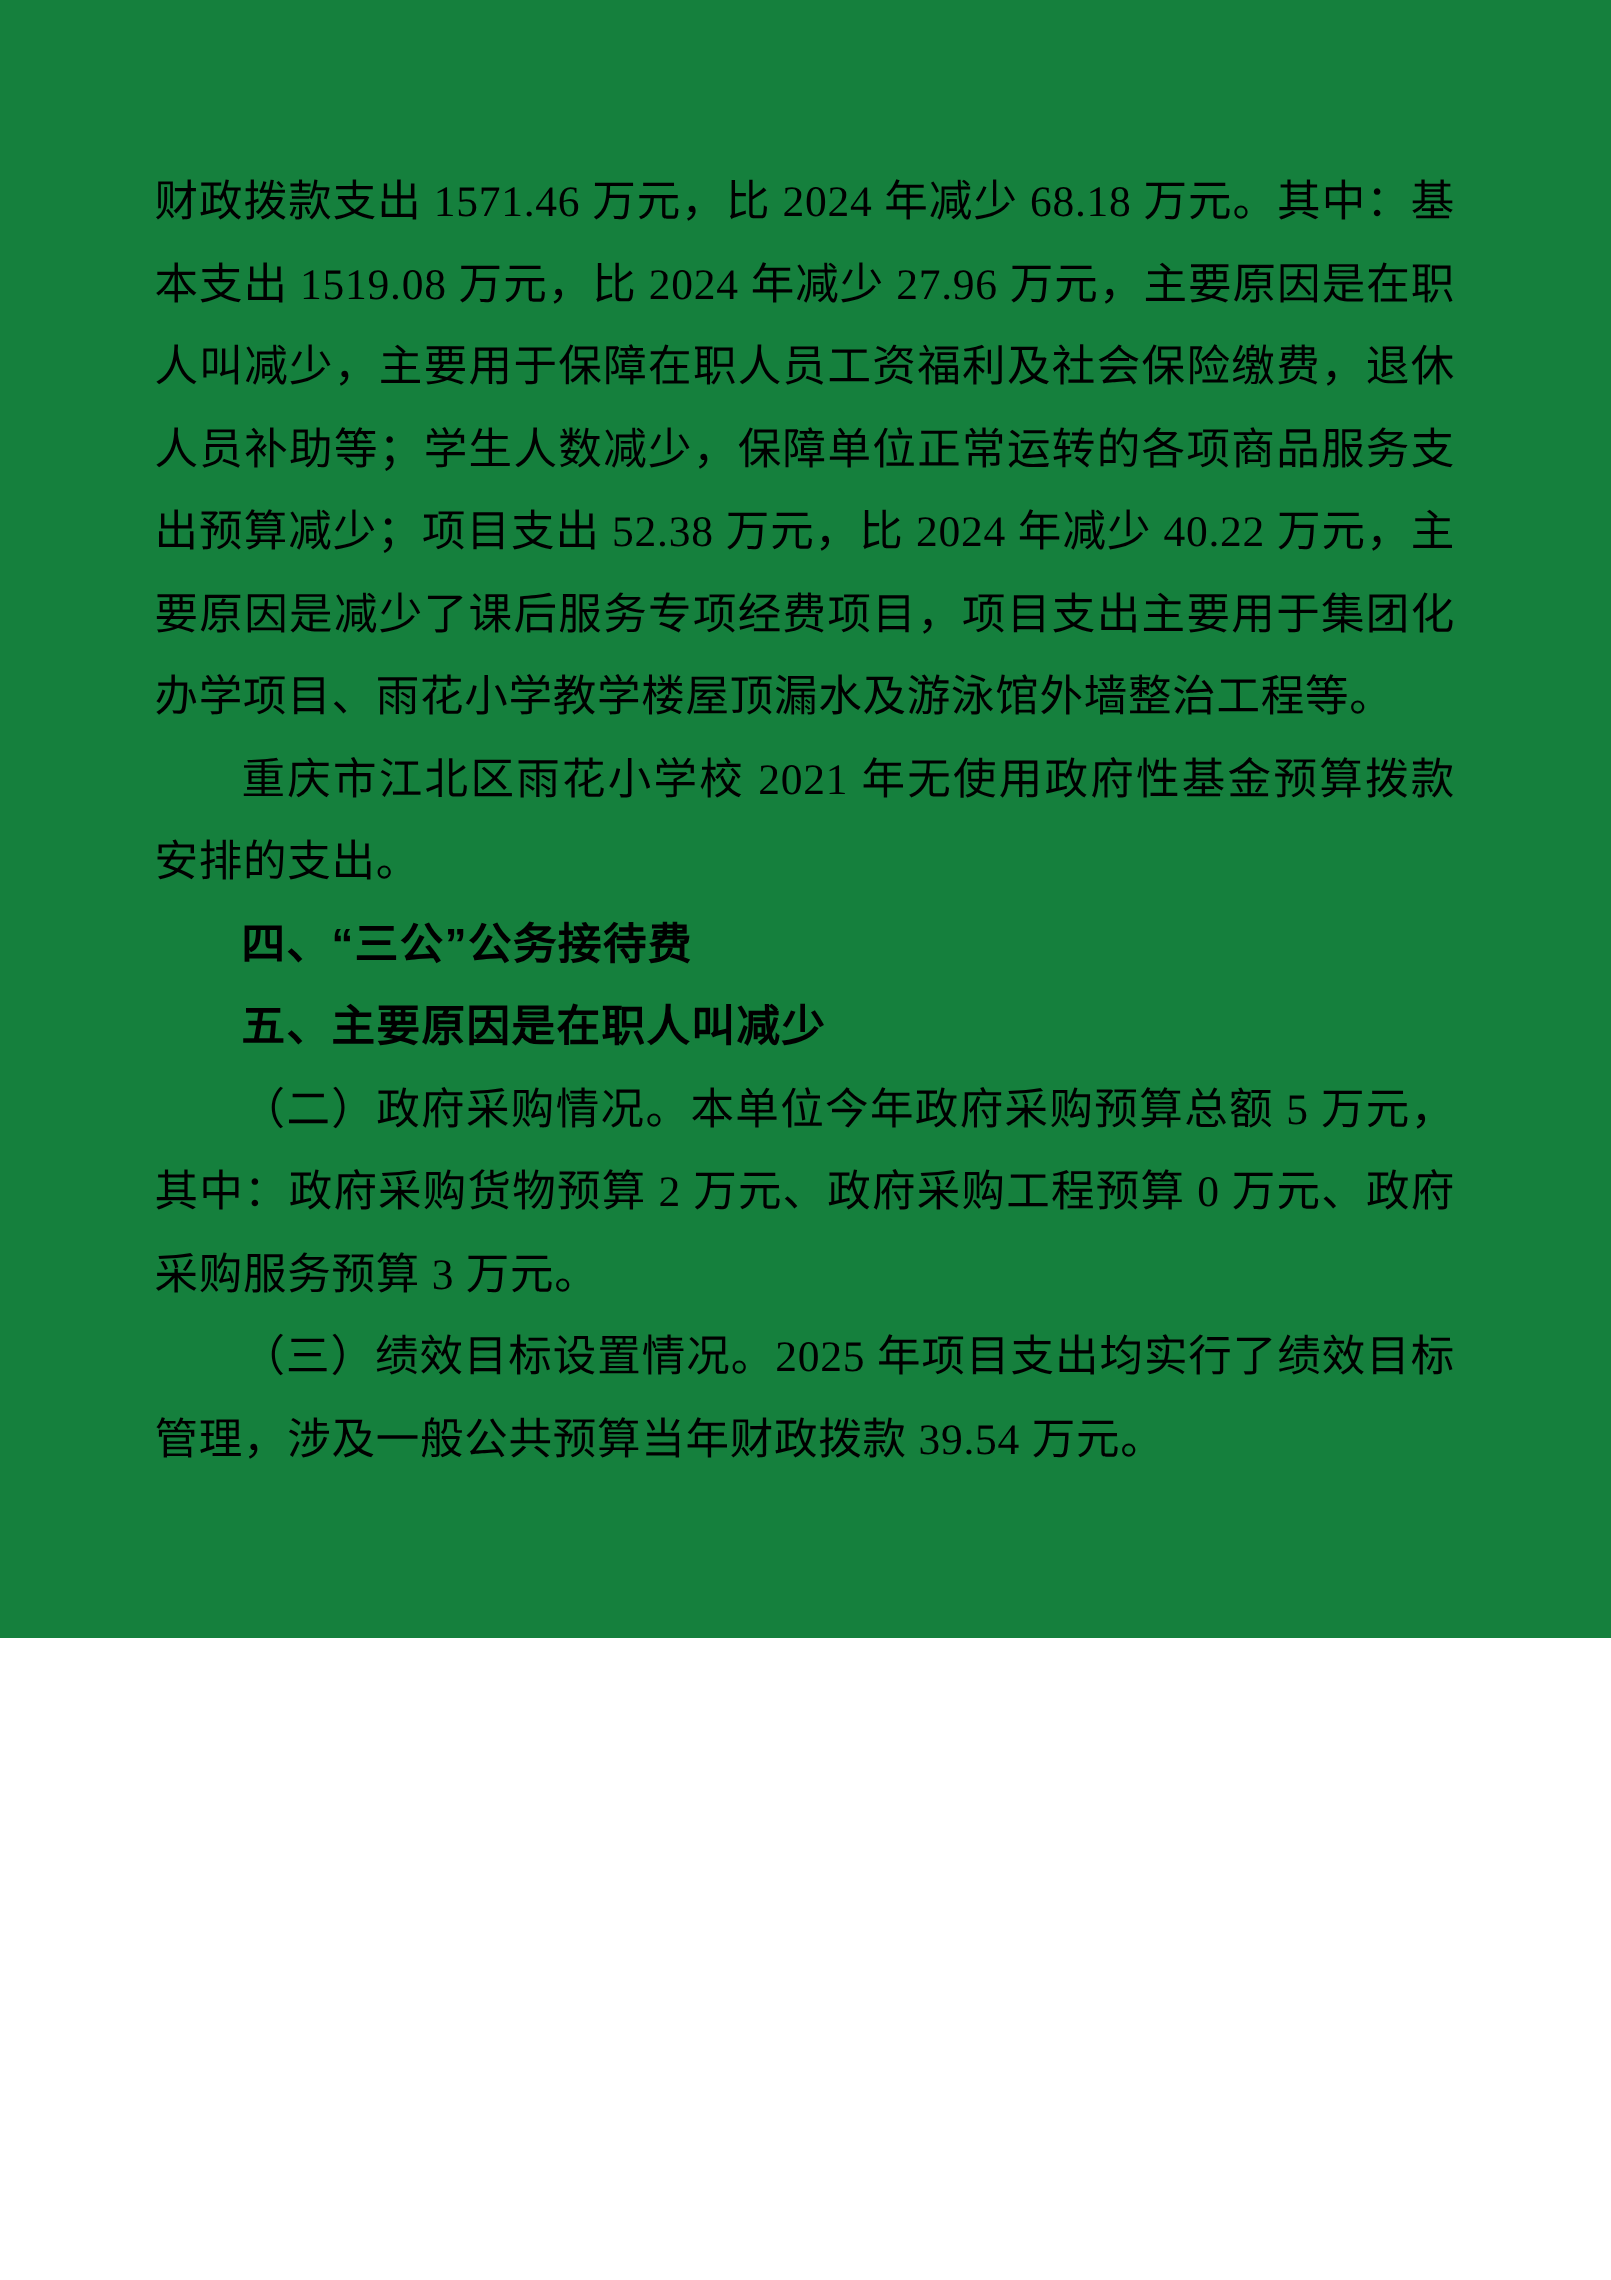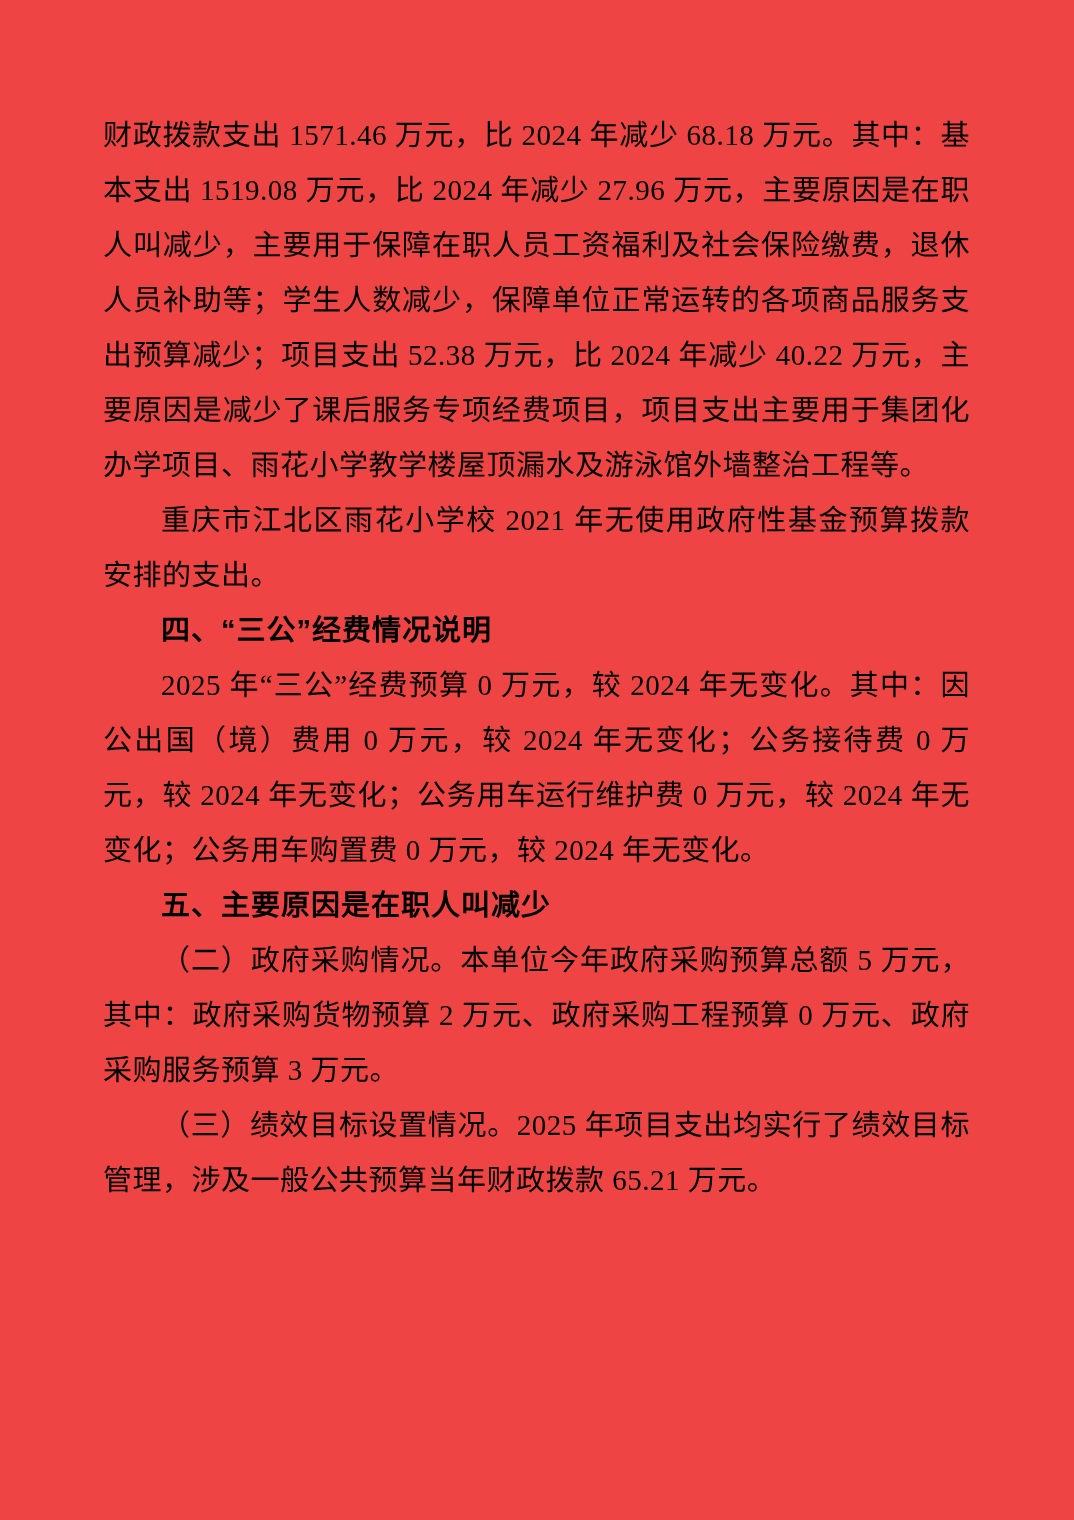--- a/index.html
+++ b/index.html
@@ -8,22 +8,22 @@
     background: #ffffff;
   }
   body {
     width: 1074px;
     height: 1520px;
     overflow: hidden;
   }
   .page {
     box-sizing: border-box;
     width: 1074px;
-    height: 1520px;
-    background: #ef4444;
+    height: 1092px;
+    background: #15803d;
     padding: 108px 104px 0 103px;
     color: #000000;
   }
   .doc {
     width: 867px;
   }
   .doc p {
     margin: 0;
     font-family: "Liberation Serif", "DejaVu Serif", serif;
     font-size: 29px;
@@ -51,26 +51,25 @@
 </head>
 <body>
 
 <div class="page">
   <div class="doc">
 
     <p>财政拨款支出 1571.46 万元，比 2024 年减少 68.18 万元。其中：基本支出 1519.08 万元，比 2024 年减少 27.96 万元，主要原因是在职人叫减少，主要用于保障在职人员工资福利及社会保险缴费，退休人员补助等；学生人数减少，保障单位正常运转的各项商品服务支出预算减少；项目支出 52.38 万元，比 2024 年减少 40.22 万元，主要原因是减少了课后服务专项经费项目，项目支出主要用于集团化办学项目、雨花小学教学楼屋顶漏水及游泳馆外墙整治工程等。</p>
 
     <p class="indent">重庆市江北区雨花小学校 2021 年无使用政府性基金预算拨款安排的支出。</p>
 
-    <h2>四、“三公”经费情况说明</h2>
+    <h2>四、“三公”公务接待费</h2>
 
-    <p class="indent">2025 年“三公”经费预算 0 万元，较 2024 年无变化。其中：因公出国（境）费用 0 万元，较 2024 年无变化；公务接待费 0 万元，较 2024 年无变化；公务用车运行维护费 0 万元，较 2024 年无变化；公务用车购置费 0 万元，较 2024 年无变化。</p>
 
     <h2>五、主要原因是在职人叫减少</h2>
 
 
     <p class="indent">（二）政府采购情况。本单位今年政府采购预算总额 5 万元，其中：政府采购货物预算 2 万元、政府采购工程预算 0 万元、政府采购服务预算 3 万元。</p>
 
-    <p class="indent">（三）绩效目标设置情况。2025 年项目支出均实行了绩效目标管理，涉及一般公共预算当年财政拨款 65.21 万元。</p>
+    <p class="indent">（三）绩效目标设置情况。2025 年项目支出均实行了绩效目标管理，涉及一般公共预算当年财政拨款 39.54 万元。</p>
 
 
   </div>
 </div>
 
 </body></html>

